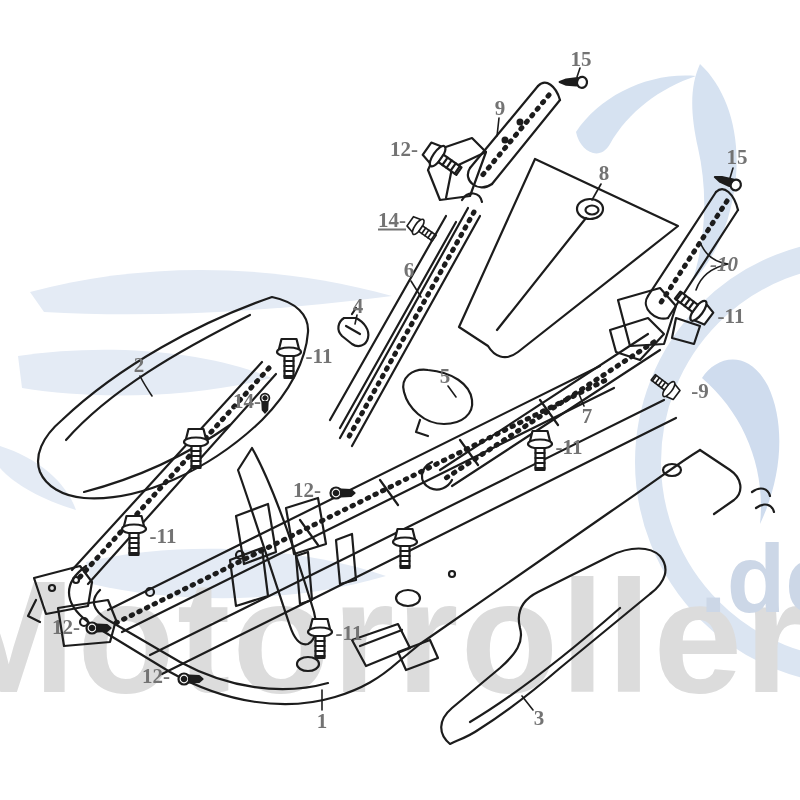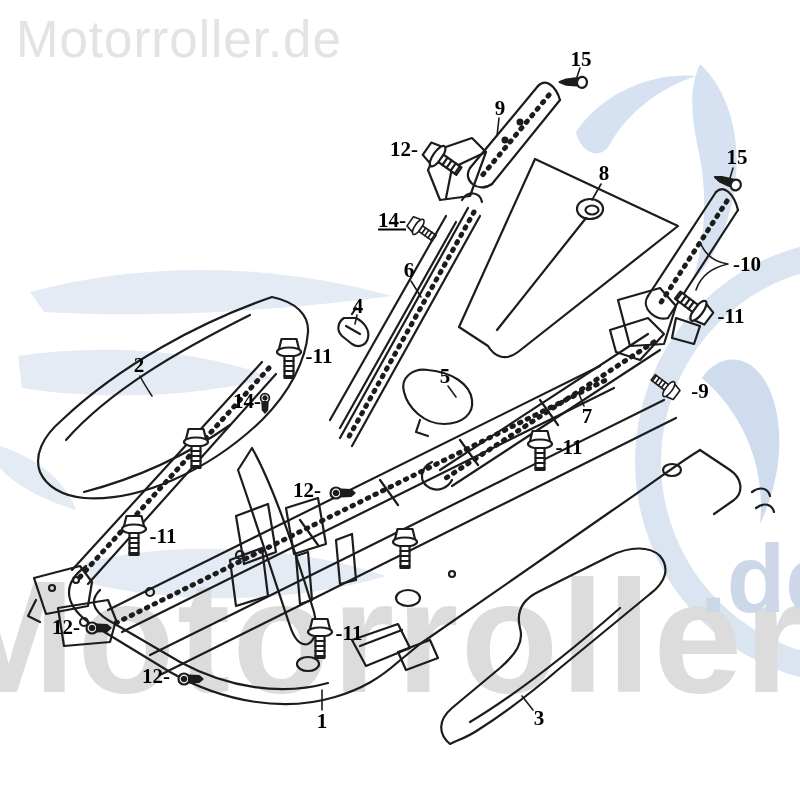--- a/index.html
+++ b/index.html
@@ -9,41 +9,40 @@
   .logo{position:absolute;left:16px;top:10px;font-size:51px;font-weight:400;
         letter-spacing:1px;color:#e3e3e3;z-index:2;}
   .wm-word{position:absolute;left:-58px;top:545px;font-size:160px;font-weight:700;
            color:#dcdcdc;z-index:1;letter-spacing:2px;}
   .wm-de{position:absolute;left:700px;top:524px;font-size:96px;font-weight:700;
          color:#ccd7e7;z-index:1;}
   .art{z-index:3;}
   .wm{z-index:0;}
   .callout{position:absolute;transform:translate(-50%,-50%);
            font-family:"Liberation Serif",serif;font-size:21px;font-weight:600;
-           color:#000000;white-space:nowrap;z-index:4;}
+           color:#737373;white-space:nowrap;z-index:4;}
 </style>
 </head>
 <body>
 
 <div class="canvas">
 
   <svg class="layer wm" viewBox="0 0 800 800">
     <g>
       <path d="M576,132 C600,96 648,72 696,76 C660,88 628,112 610,144 C600,162 580,152 576,132 Z" fill="#d6e2f1"></path>
       <path d="M700,64 C726,88 740,130 736,176 C732,220 716,258 692,282 C706,240 708,192 698,148 C690,112 690,86 700,64 Z" fill="#d6e2f1"></path>
       <circle cx="858" cy="462" r="210" fill="none" stroke="#dbe5f2" stroke-width="26"></circle>
       <path d="M702,378 C744,414 766,468 760,524 C782,478 786,424 768,386 C748,348 716,356 702,378 Z" fill="#cfdcee"></path>
       <path d="M30,292 C140,262 270,262 392,296 C270,312 150,318 44,312 Z" fill="#e4ebf5"></path>
       <path d="M18,356 C110,342 210,352 272,378 C190,398 95,400 22,388 Z" fill="#e4ebf5"></path>
       <path d="M0,446 C38,458 66,482 76,510 C42,500 14,484 0,468 Z" fill="#e4ebf5"></path>
       <path d="M86,562 C180,540 300,546 386,576 C292,604 176,604 92,584 Z" fill="#e4ebf5"></path>
     </g>
   </svg>
 
-  <div class="logo">Motorroller.de</div>
   <div class="wm-word">Motorroller</div>
   <div class="wm-de">.de</div>
 
   <svg class="layer art" viewBox="0 0 800 800">
     <defs>
       <g id="boltV">
         <path d="M-7.5,-11 L7.5,-11 L10,-1 L-10,-1 Z" fill="#ffffff"></path>
         <ellipse cx="0" cy="2" rx="12" ry="4.5" fill="#ffffff"></ellipse>
         <path d="M-4.5,6 L4.5,6 L4.5,28 L-4.5,28 Z" fill="#ffffff"></path>
         <path d="M-4.5,11 L4.5,11 M-4.5,16 L4.5,16 M-4.5,21 L4.5,21 M-4.5,26 L4.5,26"></path>
@@ -201,21 +200,21 @@
       </g>
     </g>
   </svg>
 
   <span class="callout" style="left: 581px; top: 59px;">15</span>
   <span class="callout" style="left: 500px; top: 108px;">9</span>
   <span class="callout" style="left: 404px; top: 149px;">12-</span>
   <span class="callout" style="left: 392px; top: 220px; text-decoration: underline;">14-</span>
   <span class="callout" style="left: 604px; top: 173px;">8</span>
   <span class="callout" style="left: 737px; top: 157px;">15</span>
-  <span class="callout" style="left: 747px; top: 264px;">-10</span>
+  <span class="callout" style="left: 724px; top: 264px; font-style: italic;">-10</span>
   <span class="callout" style="left: 731px; top: 316px;">-11</span>
   <span class="callout" style="left: 409px; top: 270px;">6</span>
   <span class="callout" style="left: 358px; top: 306px;">4</span>
   <span class="callout" style="left: 139px; top: 365px;">2</span>
   <span class="callout" style="left: 319px; top: 356px;">-11</span>
   <span class="callout" style="left: 247px; top: 401px;">14-</span>
   <span class="callout" style="left: 445px; top: 376px;">5</span>
   <span class="callout" style="left: 587px; top: 416px;">7</span>
   <span class="callout" style="left: 700px; top: 391px;">-9</span>
   <span class="callout" style="left: 569px; top: 447px;">-11</span>

